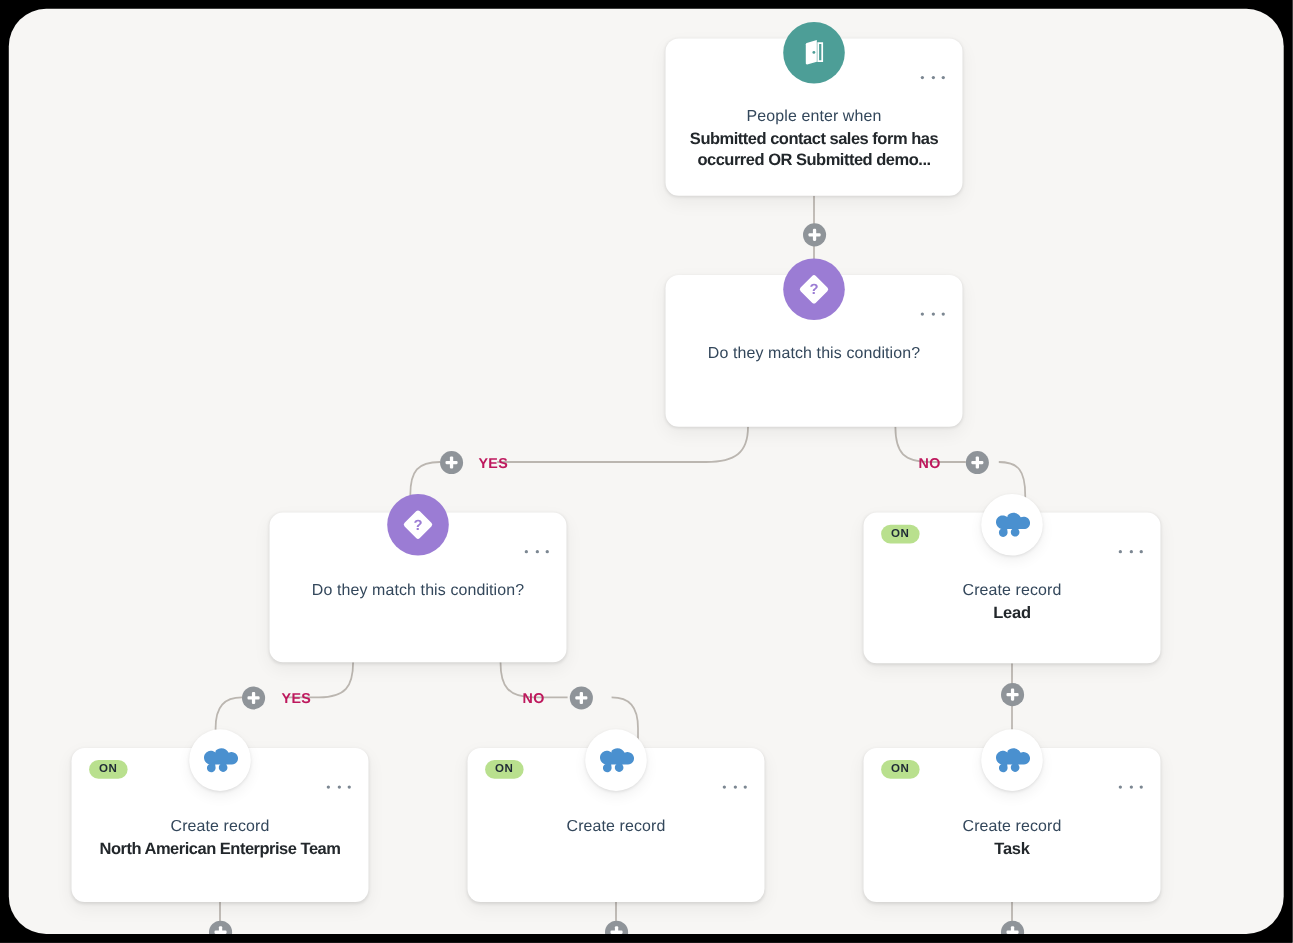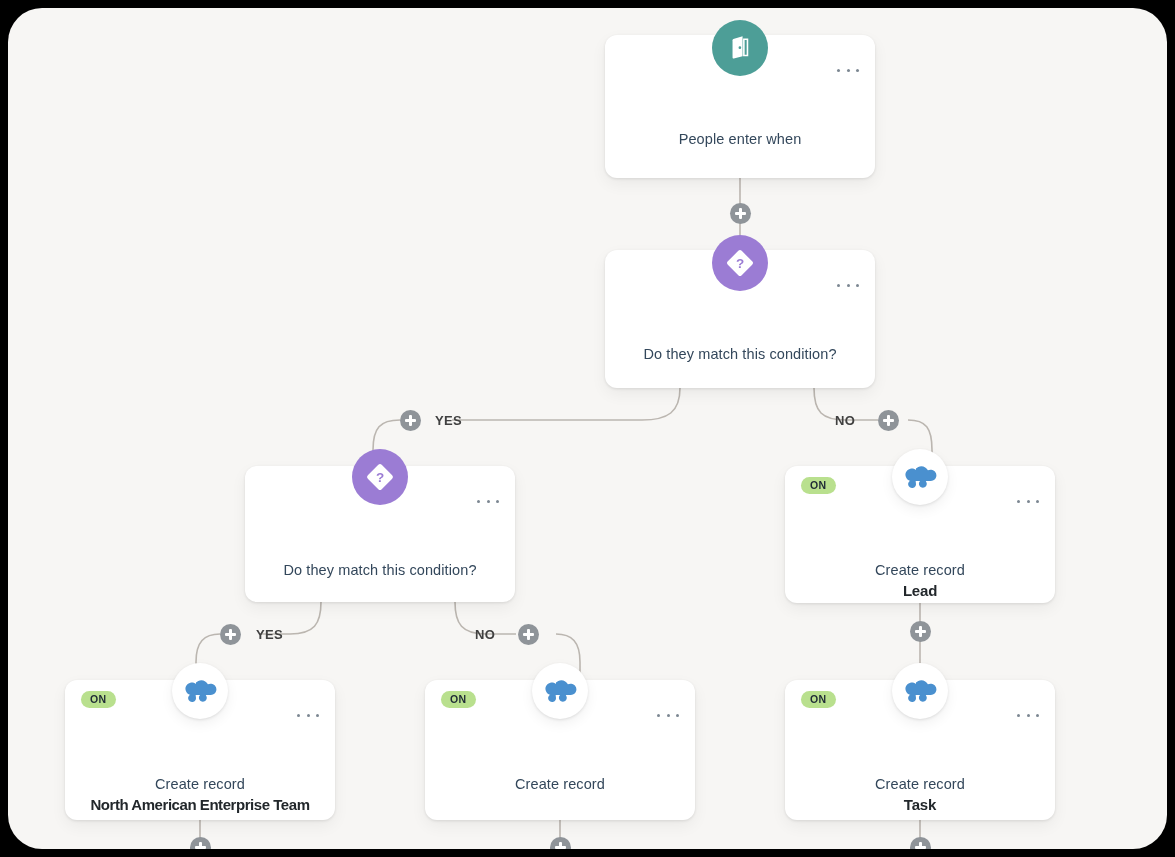--- a/index.html
+++ b/index.html
@@ -51,21 +51,20 @@
     text-align: center;
     padding: 0 14px;
     box-sizing: border-box;
   }
 
   .node-sub {
     font-size: 14.5px;
     color: #33475b;
     line-height: 19px;
     letter-spacing: 0.1px;
-    margin-top: 33px;
   }
 
   .node-title {
     font-size: 15px;
     font-weight: bold;
     color: #22272b;
     line-height: 19px;
     letter-spacing: -0.2px;
     margin-top: 1px;
   }
@@ -142,21 +141,21 @@
     border-radius: 1px;
   }
   .plus::before { width: 11px; height: 2.4px; }
   .plus::after  { width: 2.4px; height: 11px; }
 
   
   .branch-label {
     position: absolute;
     font-size: 13px;
     font-weight: bold;
-    color: #404040;
+    color: #be185d;
     letter-spacing: 0.3px;
     white-space: nowrap;
   }
 </style>
 </head>
 <body>
 
 <div id="canvas">
 
   <svg id="edges" viewBox="0 0 1159 841" xmlns="http://www.w3.org/2000/svg">
@@ -187,20 +186,21 @@
   </svg>
 
   <div class="node" style="left:597px; top:27px; width:270px; height:143px;">
     <div class="dots">
       <i></i>
         <i></i>
         <i></i>
     </div>
     <div class="node-body">
       <div class="node-sub">People enter when</div>
+      <div class="node-title tight">Submitted contact sales form has occurred OR Submitted demo...</div>
     </div>
   </div>
   <div class="icon-circle icon-teal" style="left:704px; top:12px;">
     <svg width="28" height="28" viewBox="0 0 24 24">
       <path d="M14.2 2.0 L6.3 4.3 C5.9 4.42 5.6 4.8 5.6 5.25 L5.6 20.2 C5.6 20.78 6.14 21.2 6.7 21.05 L14.2 19.0 Z" fill="#ffffff"></path>
       <path d="M15.3 4.55 L18.4 4.55 L18.4 18.45 L15.3 18.45 Z" fill="none" stroke="#ffffff" stroke-width="1.35"></path>
       <circle cx="11.9" cy="11.7" r="1.12" fill="#4d9e97"></circle>
     </svg>
   </div>
 

